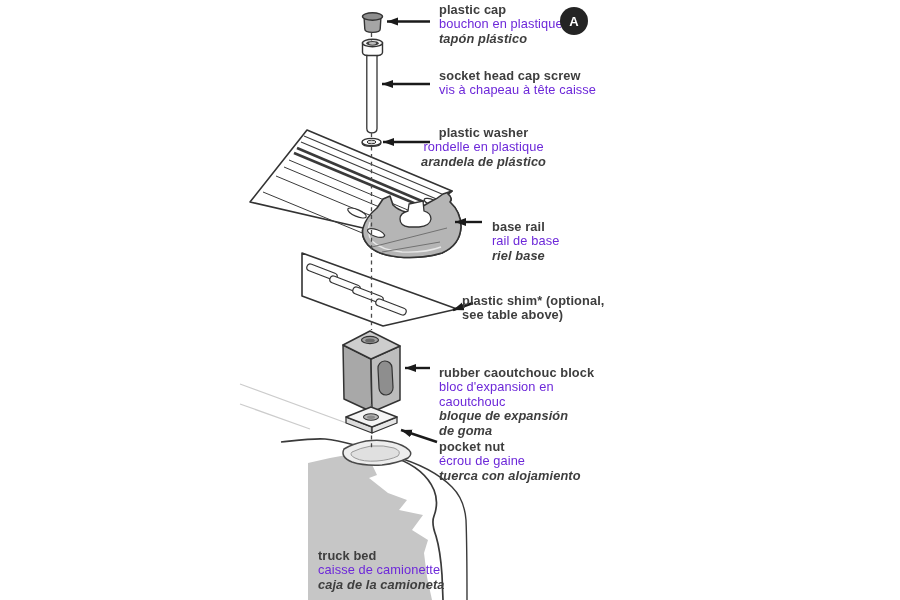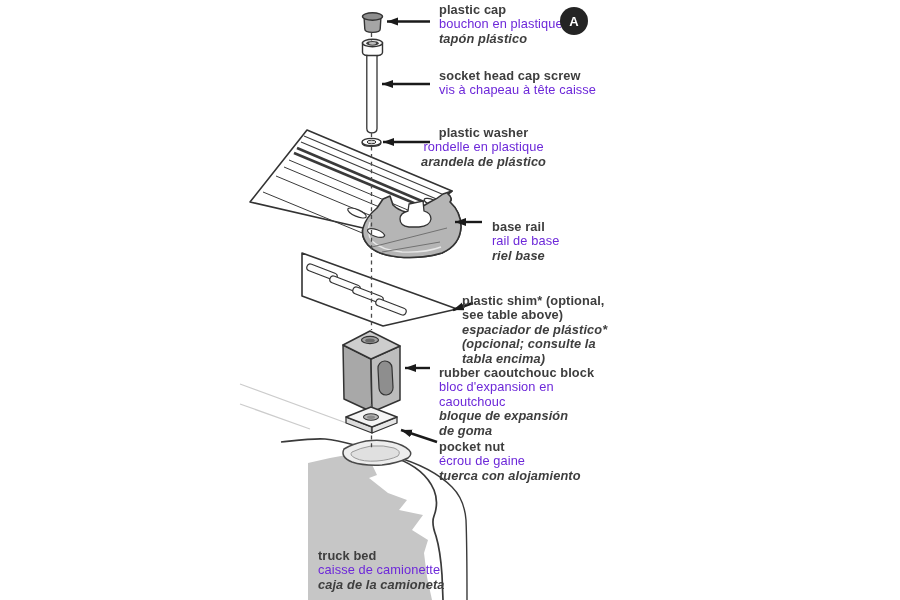--- a/index.html
+++ b/index.html
@@ -152,23 +152,20 @@
 
   <div class="lbl" style="left:492px;top:204px;margin-top:16px;">
     <span class="en">base rail</span>
     <span class="fr">rail de base</span>
     <span class="es">riel base</span>
   </div>
 
   <div class="lbl" style="left:462px;top:254px;margin-top:40px;">
     <span class="en">plastic shim* (optional,
 see table above)</span>
-    <span class="es">espaciador de plástico*
-(opcional; consulte la
-tabla encima)</span>
   </div>
 
   <div class="lbl" style="left:439px;top:366px;">
     <span class="en">rubber caoutchouc block</span>
     <span class="fr">bloc d'expansion en
 caoutchouc</span>
     <span class="es">bloque de expansión
 de goma</span>
   </div>
 

